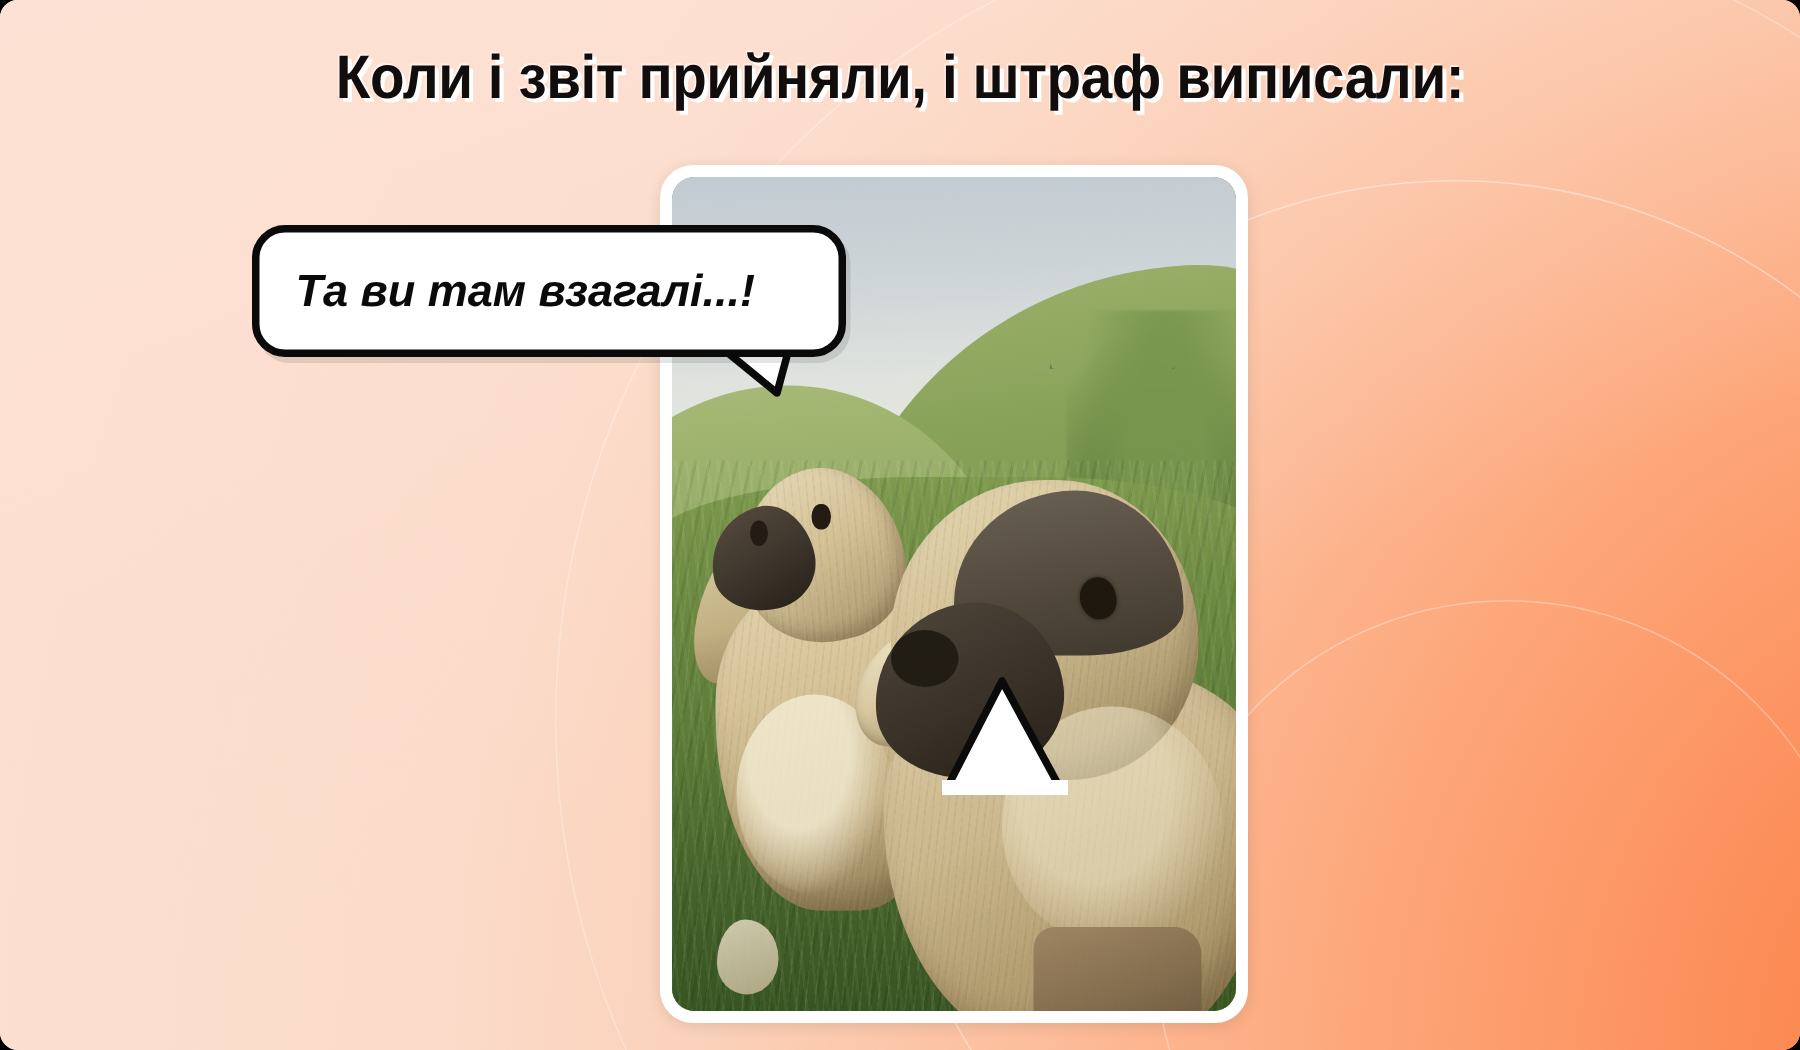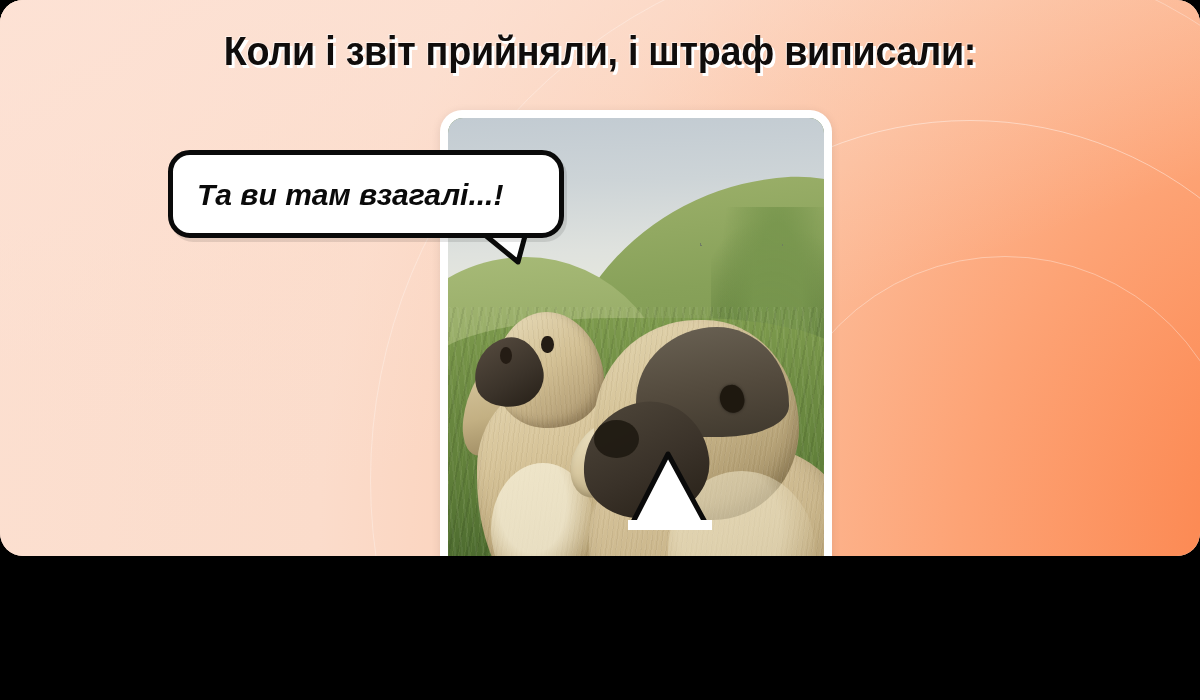--- a/index.html
+++ b/index.html
@@ -5,22 +5,22 @@
   * { margin:0; padding:0; box-sizing:border-box; }
   html, body {
     width:1200px; height:700px;
     background:#000;
     font-family:"Liberation Sans", sans-serif;
     overflow:hidden;
   }
 
   #canvas {
     position:relative;
-    width:1200px; height:556px;
-    border-radius:23px;
+    width:1200px; height:700px;
+    border-radius:12px;
     overflow:hidden;
     background:#FBDCCB;
   }
 
   
   .bg-base {
     position:absolute; inset:0;
     background:
       radial-gradient(circle at 118% 102%, #FB7A43 0%, #FC8A54 14%, #FDA375 30%, #FCBE9C 46%, #FBD2BB 60%, #FBDCCB 72%, #FCE0D1 100%);
   }

